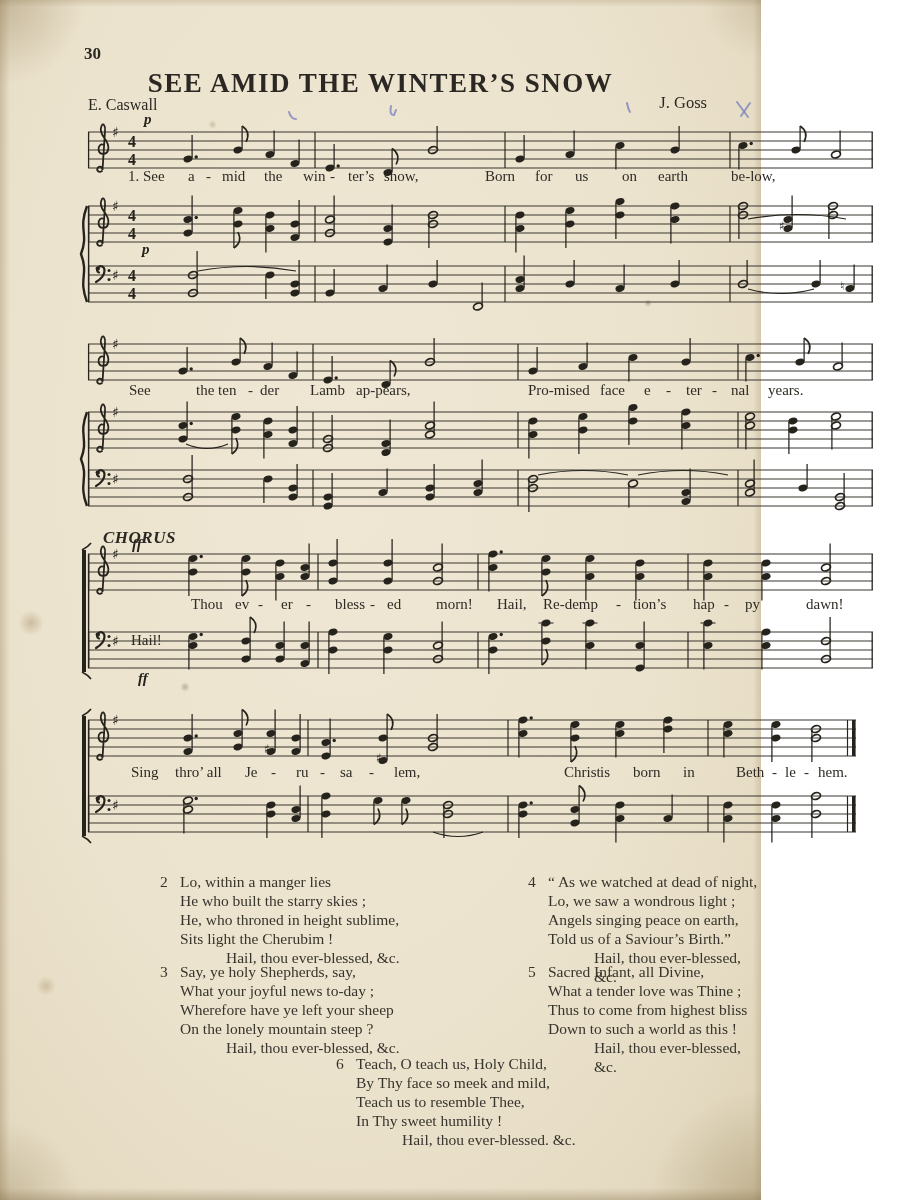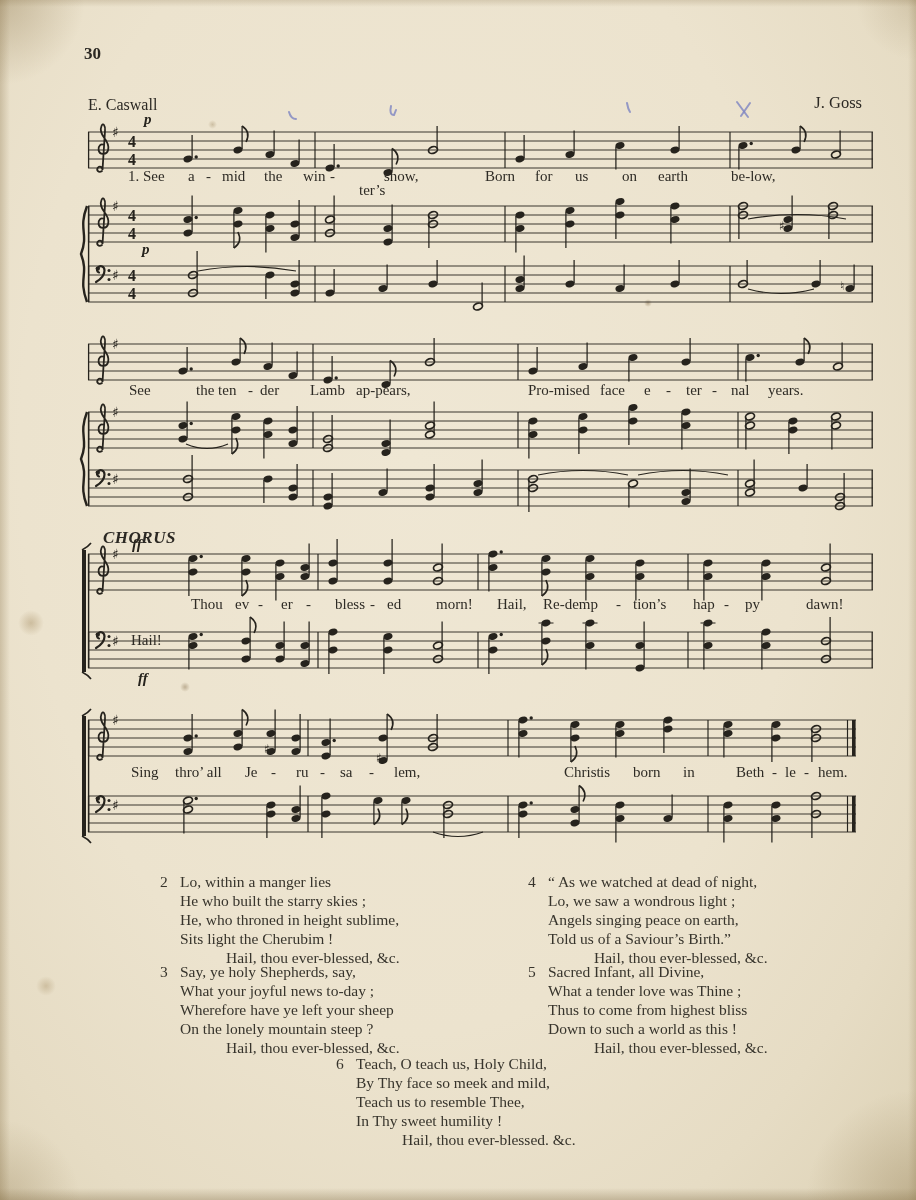--- a/index.html
+++ b/index.html
@@ -1,17 +1,17 @@
 <!DOCTYPE html>
 <html><head>
 <meta charset="utf-8">
 <style>
   html,body{margin:0;padding:0;}
   body{width:916px;height:1200px;overflow:hidden;font-family:"Liberation Serif","DejaVu Serif",serif;}
-  .page{position:relative;width:916px;height:1200px;
+  .page{position:relative;width:761px;height:1200px;
     background:radial-gradient(ellipse at 45% 38%, #efe7d4 0%, #ece3ce 55%, #e6dcc4 80%, #ddd2b6 100%);
     color:#2b2823;}
   .stain-layer{position:absolute;inset:0;pointer-events:none;
     background:
       radial-gradient(circle at 0% 0%, rgba(139,117,76,.38), rgba(139,117,76,0) 85px),
       radial-gradient(circle at 100% 0%, rgba(139,117,76,.22), rgba(139,117,76,0) 60px),
       radial-gradient(circle at 100% 100%, rgba(146,124,82,.40), rgba(146,124,82,0) 110px),
       radial-gradient(circle at 0% 100%, rgba(139,117,76,.30), rgba(139,117,76,0) 80px),
       linear-gradient(to right, rgba(133,111,70,.30), rgba(133,111,70,0) 10px),
       linear-gradient(to left, rgba(133,111,70,.22), rgba(133,111,70,0) 8px),
@@ -38,20 +38,21 @@
 
 <div class="page">
   <div class="stain-layer"></div>
   <div class="spot" style="left:18px;top:610px;width:26px;height:26px;background:radial-gradient(circle,rgba(146,118,70,.35),rgba(146,118,70,0) 70%);"></div>
   <div class="spot" style="left:36px;top:976px;width:20px;height:20px;background:radial-gradient(circle,rgba(146,118,70,.30),rgba(146,118,70,0) 70%);"></div>
   <div class="spot" style="left:180px;top:682px;width:10px;height:10px;background:radial-gradient(circle,rgba(120,95,58,.40),rgba(120,95,58,0) 70%);"></div>
   <div class="spot" style="left:644px;top:299px;width:8px;height:8px;background:radial-gradient(circle,rgba(120,95,58,.45),rgba(120,95,58,0) 70%);"></div>
   <div class="spot" style="left:208px;top:120px;width:9px;height:9px;background:radial-gradient(circle,rgba(130,105,60,.30),rgba(130,105,60,0) 70%);"></div>
 
   <div class="pageno">30</div>
+  <div class="title">SEE AMID THE WINTER’S SNOW</div>
   <div class="lyricist">E. Caswall</div>
   <div class="composer">J. Goss</div>
   <div class="chorus-label">CHORUS</div>
 
   <div id="music-layer">
       <svg width="785" height="64" viewBox="0 0 785 64" style="position: absolute; left: 88px; top: 118px; overflow: visible;">
         <line x1="0" y1="14" x2="785" y2="14" stroke="#3b372e" stroke-width="1.05"></line>
         <line x1="0" y1="23" x2="785" y2="23" stroke="#3b372e" stroke-width="1.05"></line>
         <line x1="0" y1="32" x2="785" y2="32" stroke="#3b372e" stroke-width="1.05"></line>
         <line x1="0" y1="41" x2="785" y2="41" stroke="#3b372e" stroke-width="1.05"></line>
@@ -637,21 +638,21 @@
     </div>
   <div id="lyrics-layer">
       <div class="lyric-line" style="top: 168px;">
         <span style="left: 40px;">1. See</span>
         <span style="left: 100px;">a</span>
         <span style="left: 118px;">-</span>
         <span style="left: 134px;">mid</span>
         <span style="left: 176px;">the</span>
         <span style="left: 215px;">win</span>
         <span style="left: 242px;">-</span>
-        <span style="left: 271px; margin-top: 14px;">ter’s</span>
+        <span style="left: 260px;">ter’s</span>
         <span style="left: 296px;">snow,</span>
         <span style="left: 397px;">Born</span>
         <span style="left: 447px; text-align: right;">for</span>
         <span style="left: 487px;">us</span>
         <span style="left: 534px;">on</span>
         <span style="left: 570px;">earth</span>
         <span style="left: 643px; text-align: center;">be-low,</span>
       </div>
       <div class="lyric-line" style="top: 382px;">
         <span style="left: 41px;">See</span>

